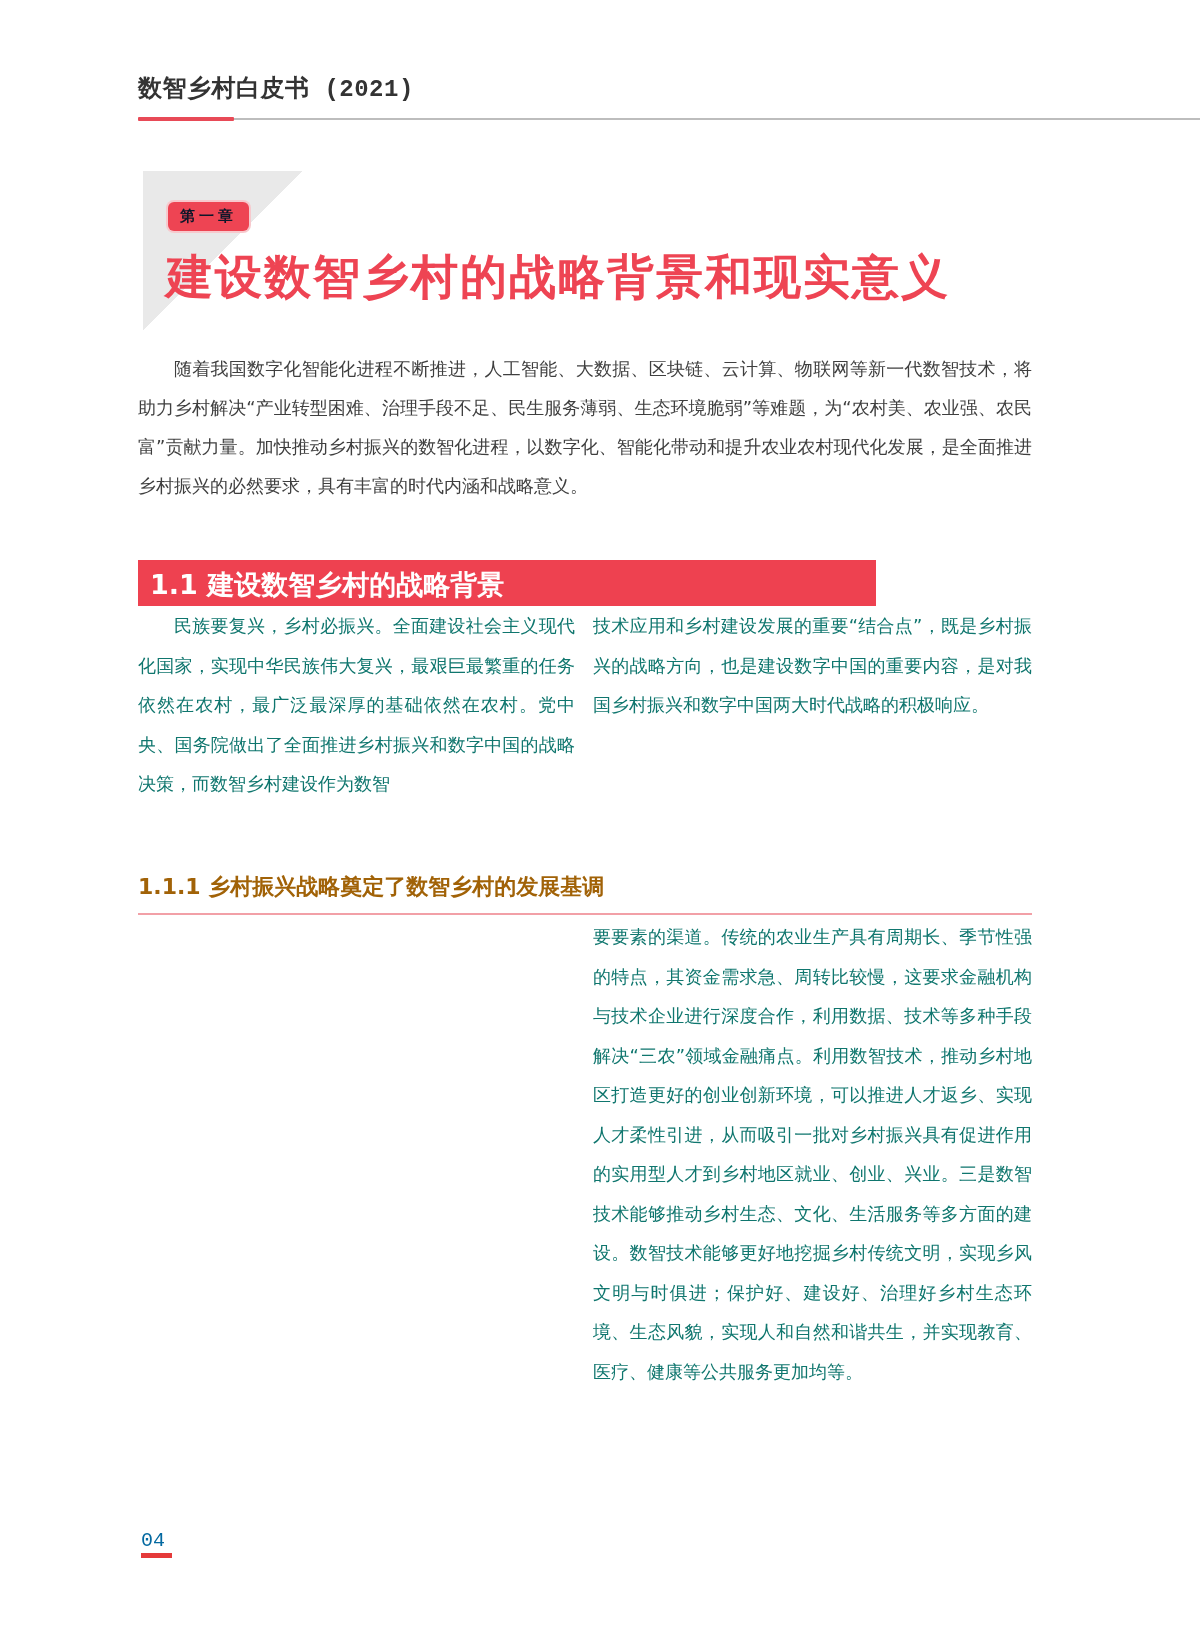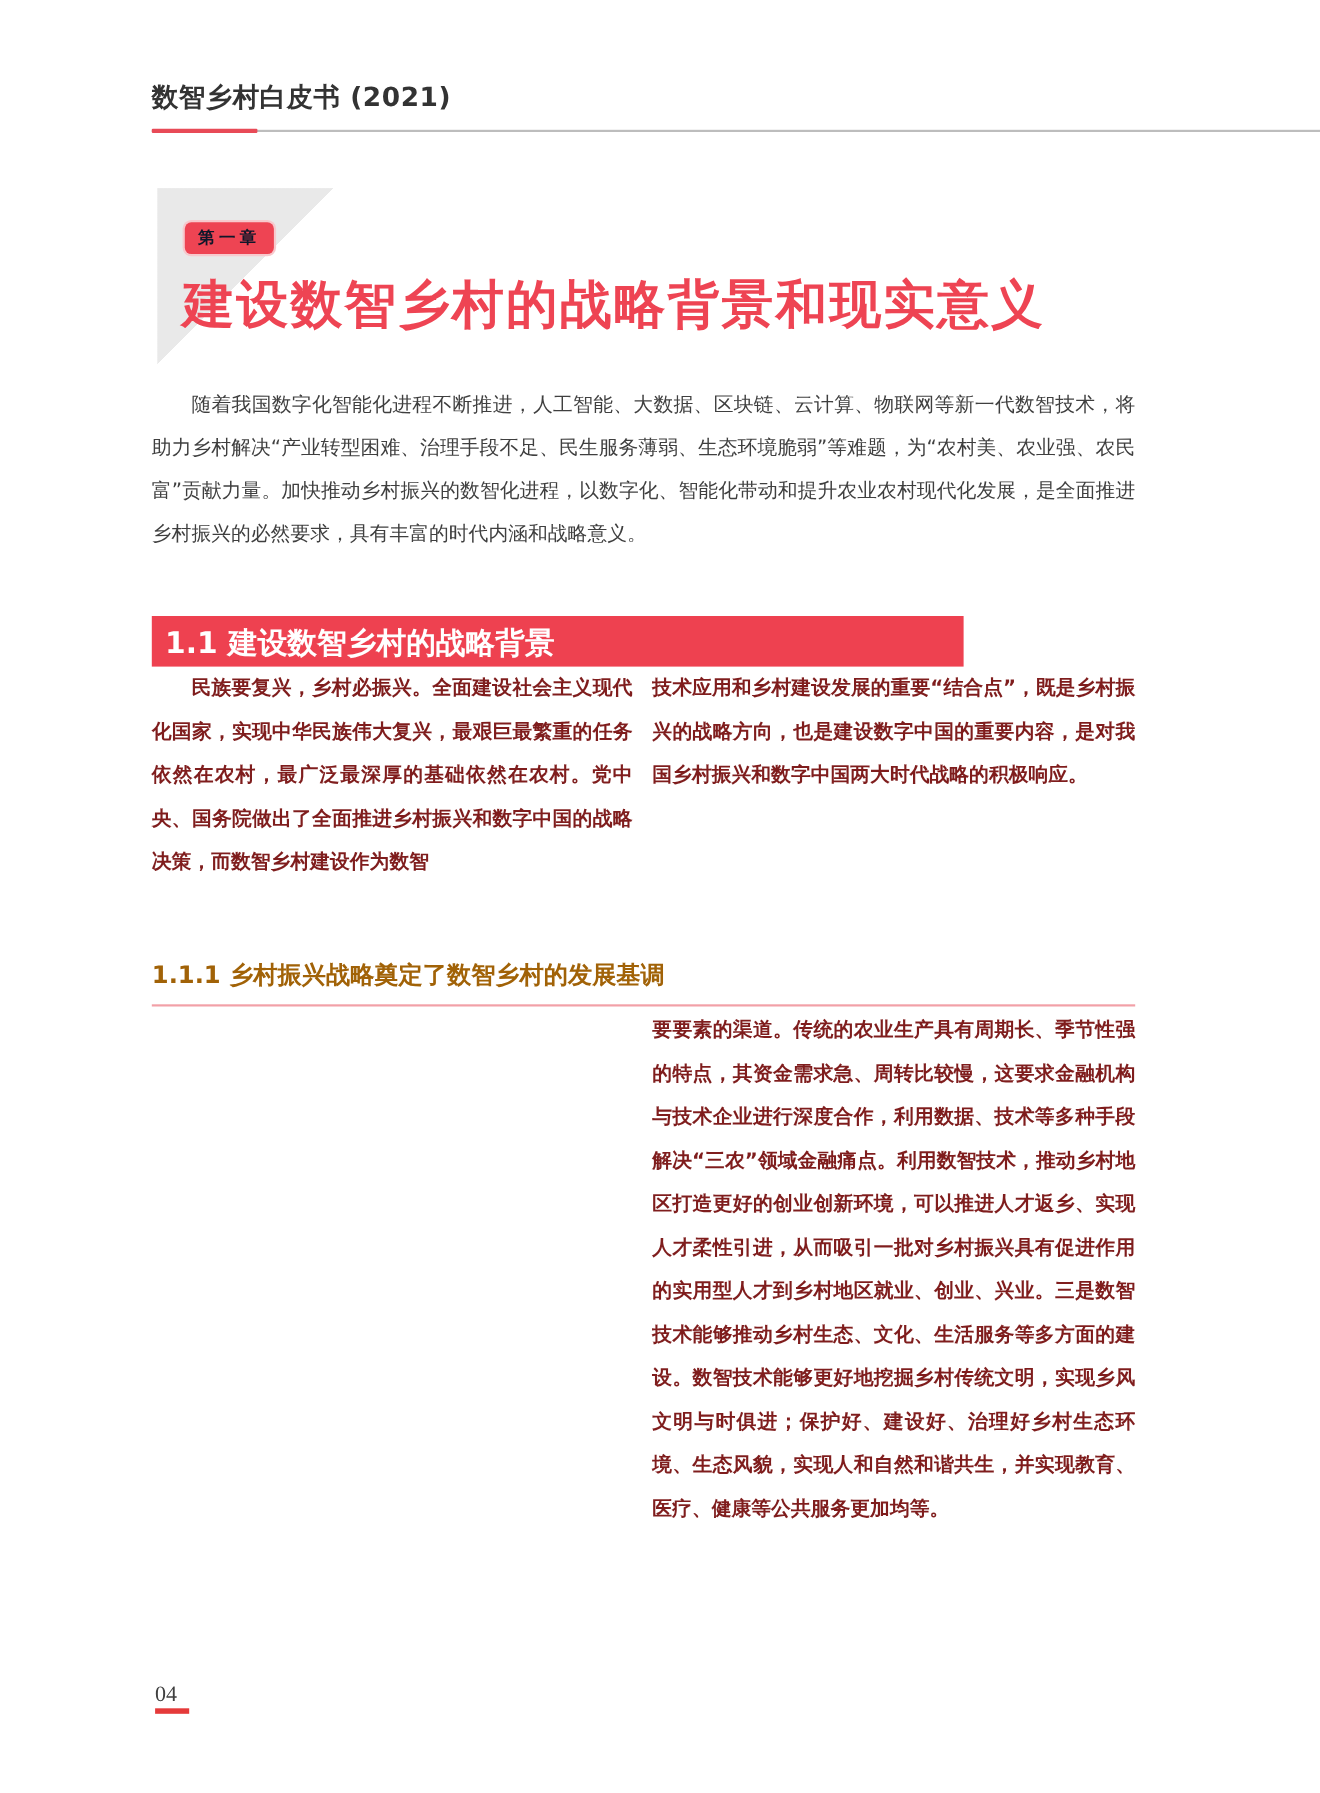--- a/index.html
+++ b/index.html
@@ -4,21 +4,21 @@
 <style>
   html, body { margin: 0; padding: 0; background: #ffffff; }
   body {
     width: 1200px; height: 1630px; position: relative; overflow: hidden;
     font-family: "DejaVu Sans", "Liberation Sans", sans-serif;
     color: #3a3a3a;
   }
   .header-title {
     position: absolute; left: 138px; top: 72px;
     font-size: 24px; font-weight: bold; color: #333;
-    letter-spacing: 0.5px; white-space: nowrap;
+    letter-spacing: 0.5px; white-space: nowrap; font-family: Liberation Mono, monospace;
   }
   .header-rule {
     position: absolute; left: 138px; top: 118px; width: 1062px; height: 2px;
     background: #bdbdbd;
   }
   .header-accent {
     position: absolute; left: 138px; top: 117px; width: 96px; height: 4px;
     background: #e84a57; border-radius: 1px;
   }
   .chapter-tri-fill {
@@ -44,35 +44,35 @@
   .section-bar {
     position: absolute; left: 138px; top: 560px; width: 738px; height: 46px;
     background: #ee4150;
   }
   .section-title {
     position: absolute; left: 12px; top: 7px;
     font-size: 27px; font-weight: bold; color: #ffffff; white-space: nowrap;
   }
   .col {
     position: absolute; width: 437px; font-size: 18px; line-height: 39.5px;
-    color: #7f1d1d; text-align: justify; font-weight: bold;
+    color: #0f766e; text-align: justify;
   }
   .col p { margin: 0; }
   .col p.indent { text-indent: 2em; }
   .subsection-title {
     position: absolute; left: 138px; top: 872px;
     font-size: 22px; font-weight: bold; color: #a16207; white-space: nowrap;
   }
   .subsection-rule {
     position: absolute; left: 138px; top: 913px; width: 894px; height: 2px;
     background: #f2a0a7;
   }
   .page-number {
     position: absolute; left: 141px; top: 1529px;
-    font-size: 20px; color: #404040; font-family: Liberation Serif, serif;
+    font-size: 20px; color: #0369a1; font-family: Liberation Mono, monospace;
   }
   .page-number-bar {
     position: absolute; left: 141px; top: 1553px; width: 31px; height: 5px;
     background: #e53a3a;
   }
 </style>
 </head>
 <body>
 
 <div>

